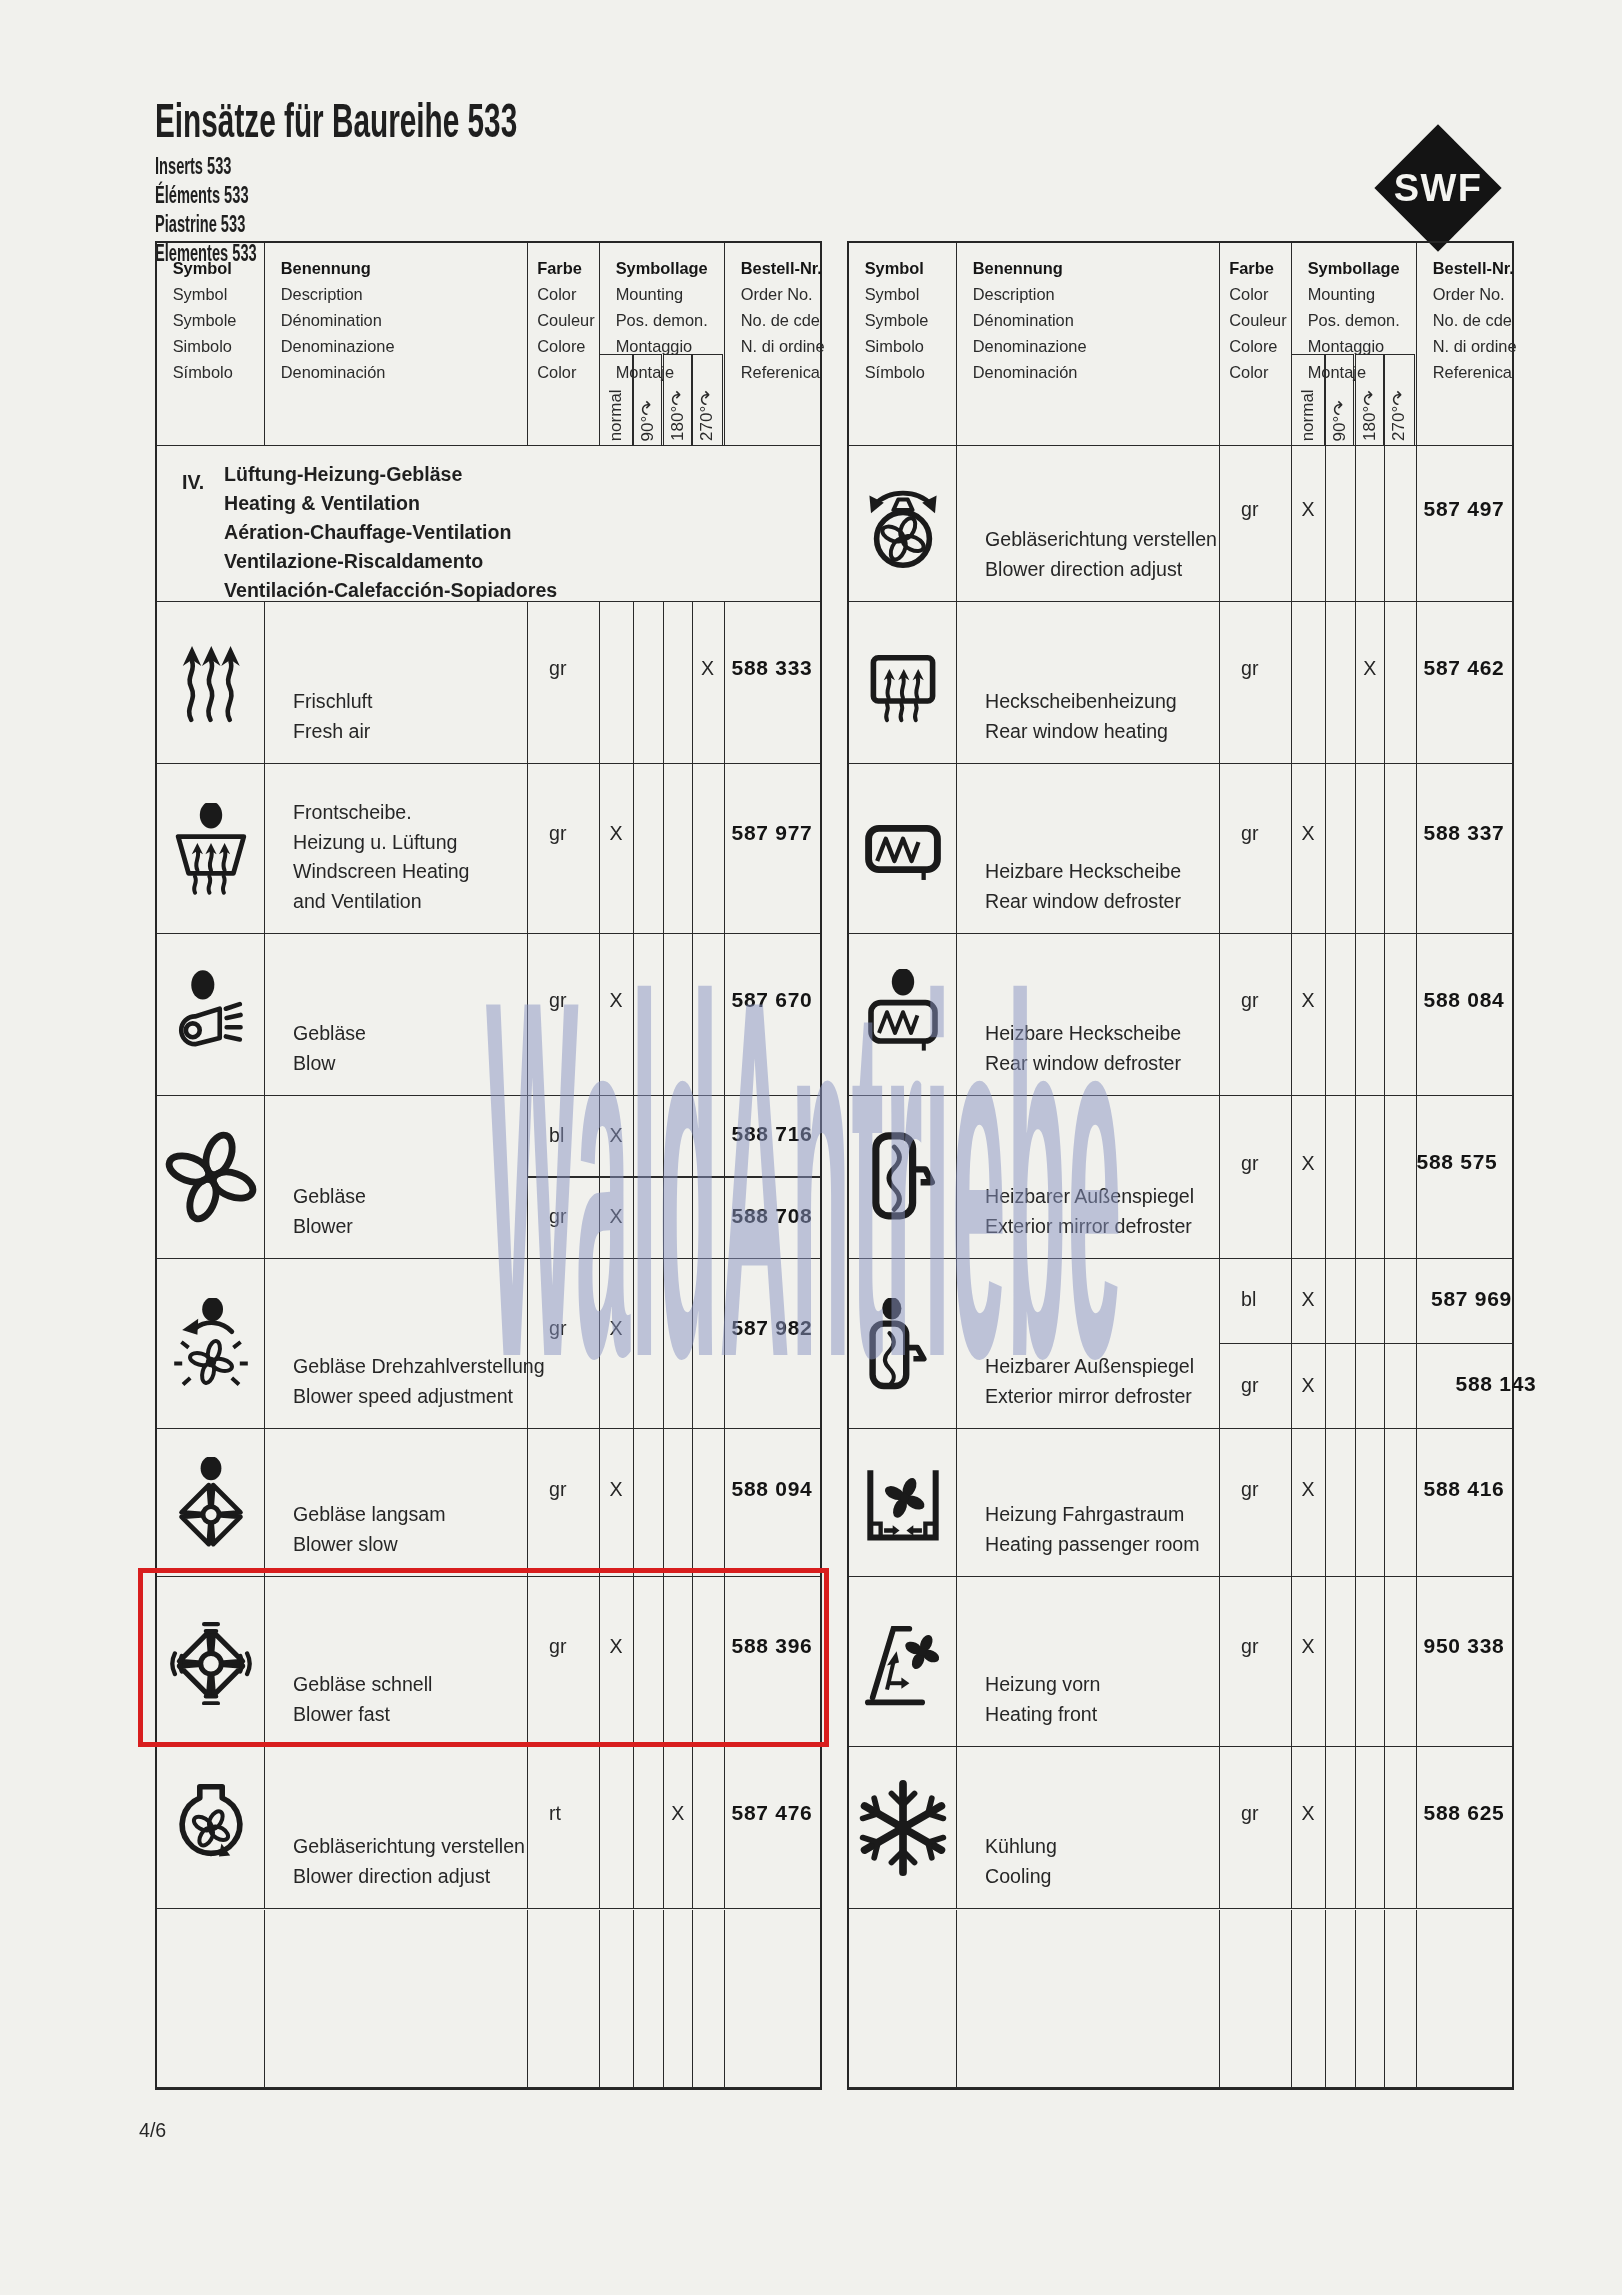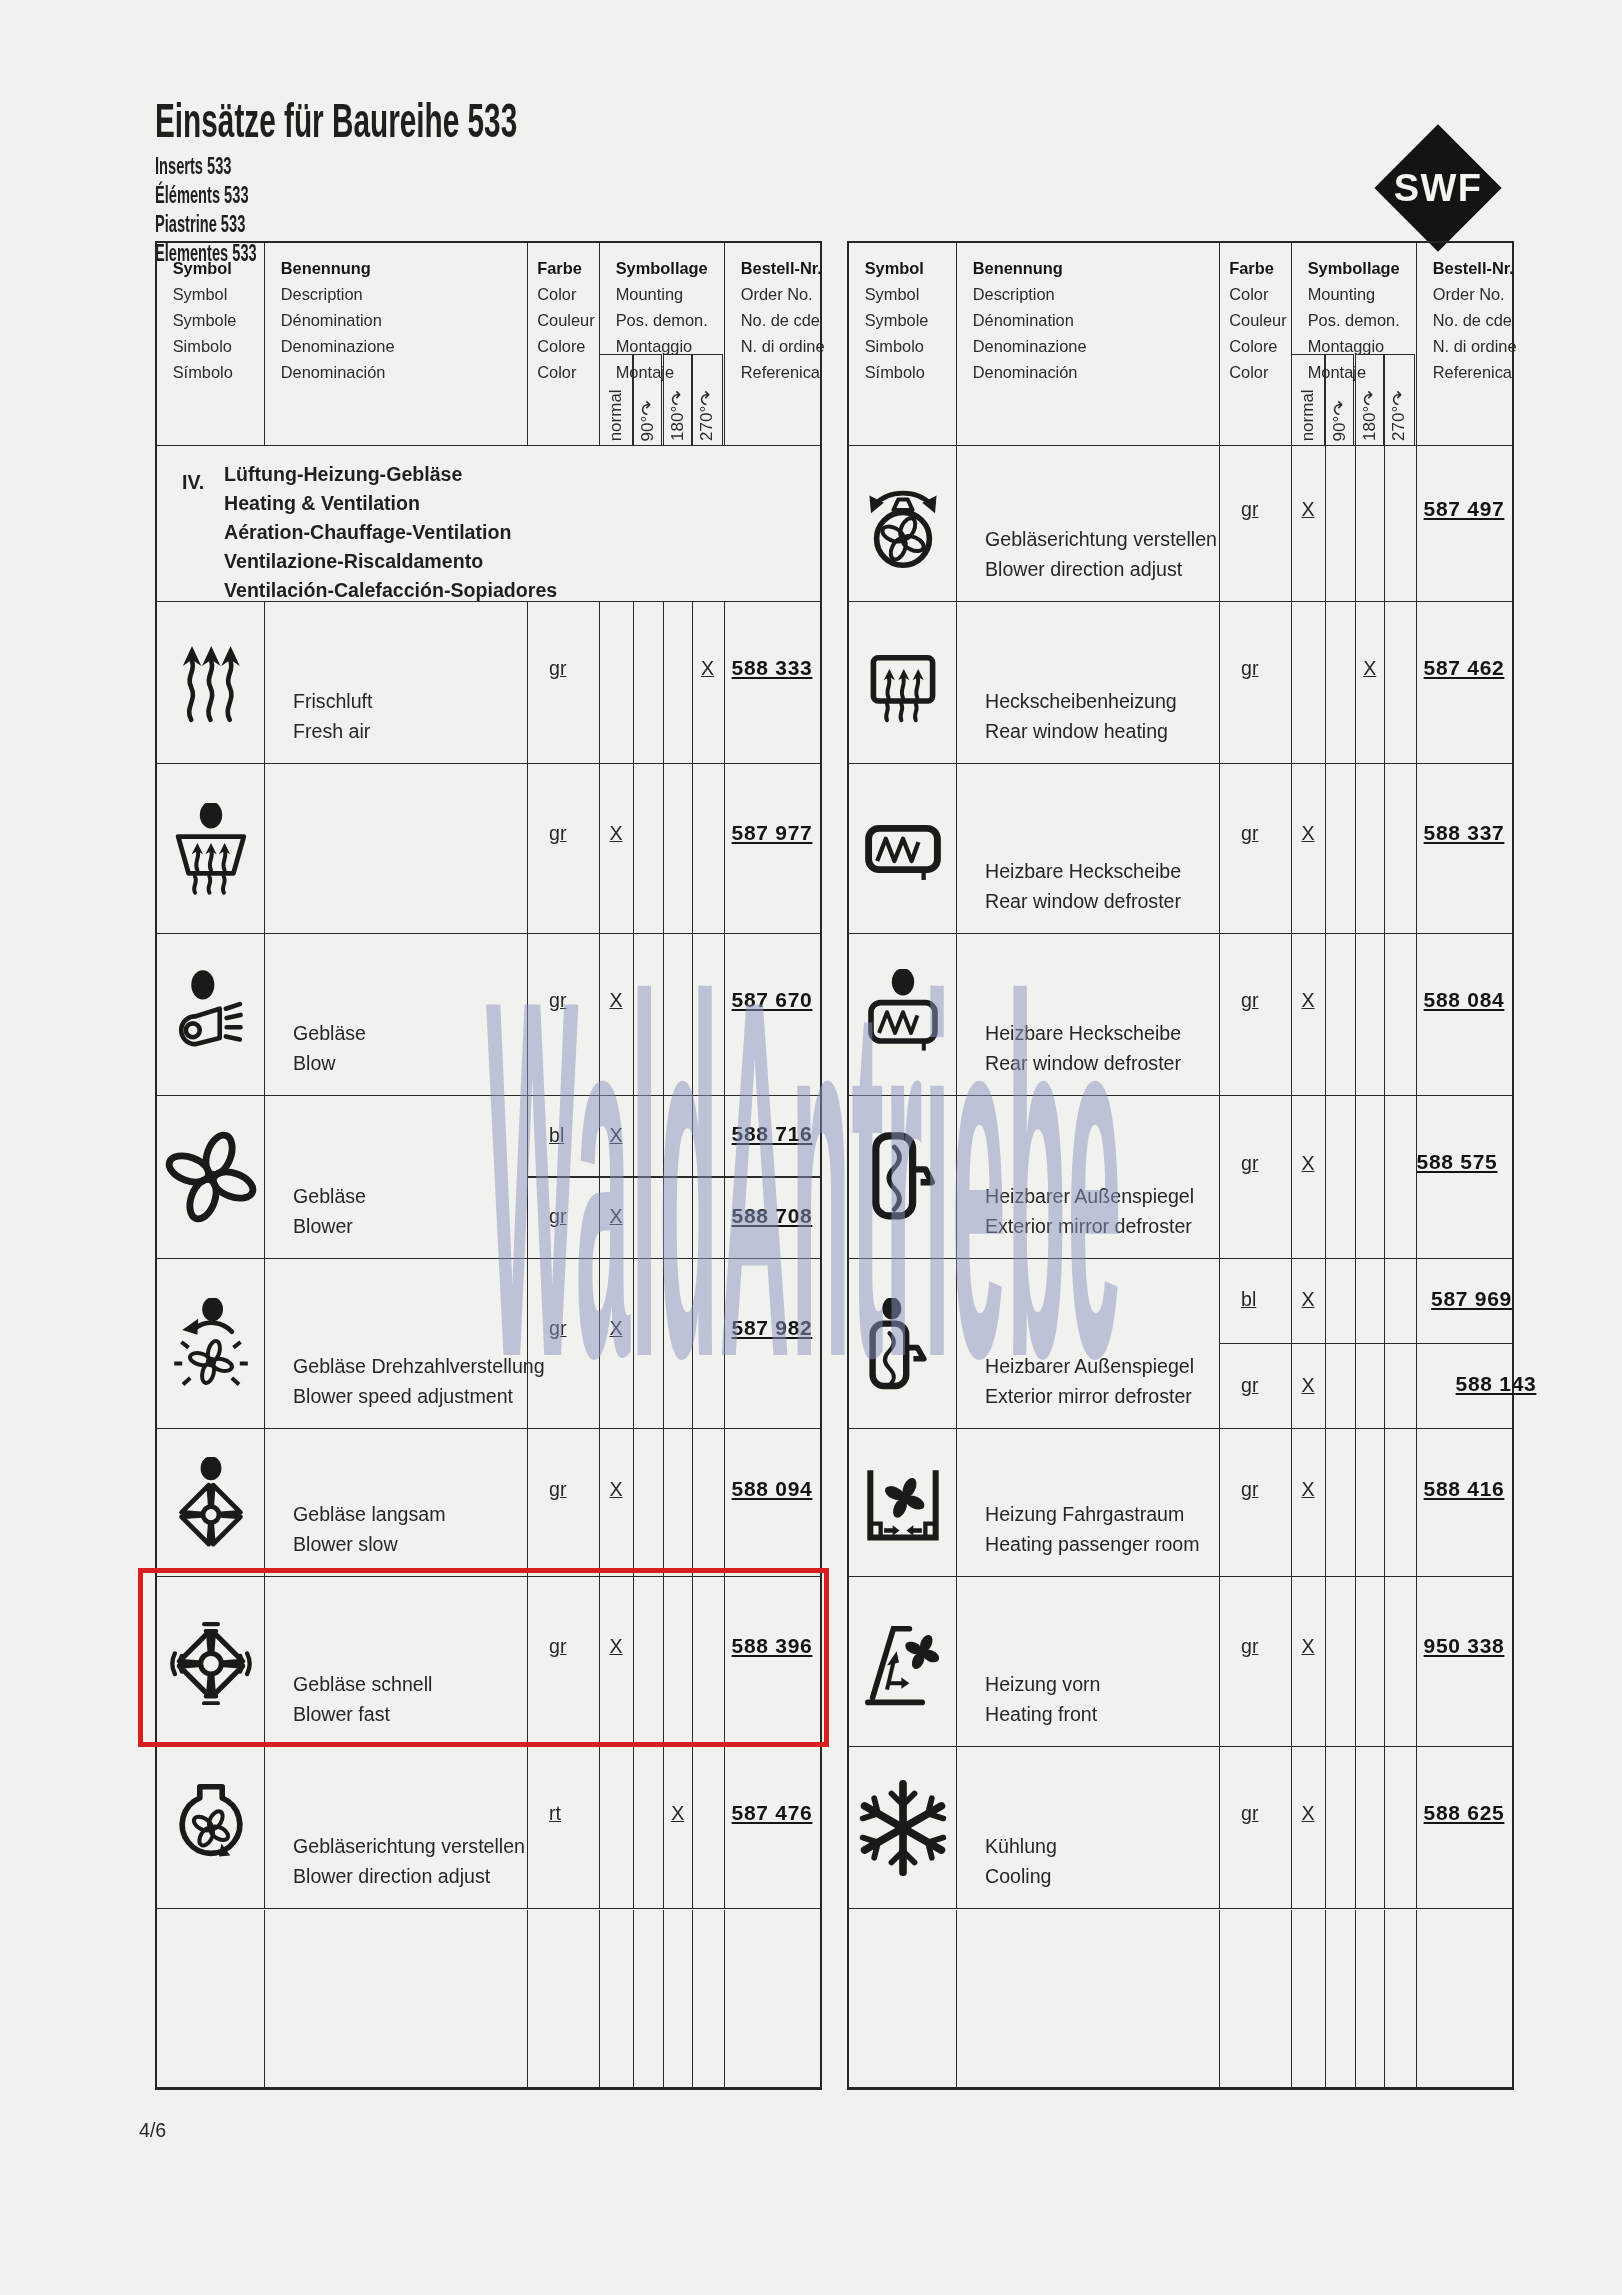--- a/index.html
+++ b/index.html
@@ -22,21 +22,21 @@
   .hline{font-size:16.4px;line-height:26px;white-space:nowrap;color:#2b2b2b;}
   .b{font-weight:bold;color:#151515;}
   .rotbox{position:absolute;box-sizing:border-box;border:1.3px solid #2a2a2a;border-bottom:none;
           display:flex;align-items:flex-end;justify-content:center;background:transparent;}
   .rot{writing-mode:vertical-rl;transform:rotate(180deg);font-size:17px;line-height:1.0;padding:5.2px 0;white-space:nowrap;color:#2b2b2b;}
   .rot .arrow{font-size:18.3px;}
   .vl{position:absolute;top:0;height:100%;width:1.3px;background:#2a2a2a;}
   .sym{position:absolute;left:1.3px;top:0;width:105px;height:100%;display:flex;align-items:center;justify-content:center;}
   .desc{position:absolute;left:136px;bottom:17px;}
   .dline{font-size:19.6px;line-height:29.4px;color:#262626;white-space:nowrap;}
-  .val{position:absolute;font-size:19.6px;color:#262626;text-decoration:underline;}
+  .val{position:absolute;font-size:19.6px;color:#262626;}
   .xm{text-align:center;}
   .ord{font-weight:bold;font-size:21px;color:#141414;text-align:center;letter-spacing:0.7px;white-space:nowrap;}
   .hl{position:absolute;left:370px;width:293px;top:calc(50% - 0.7px);height:1.3px;background:#2a2a2a;}
   .sec{position:absolute;left:67px;top:14.4px;}
   .secnum{position:absolute;left:-42px;top:0;font-weight:bold;font-size:19.6px;line-height:29px;margin-top:8px;}
   .secline{font-weight:bold;font-size:19.6px;line-height:29px;white-space:nowrap;}
   
   .highlight{position:absolute;left:138px;top:1568px;width:691px;height:179px;border:5.9px solid #d81e1e;box-sizing:border-box;z-index:6;}
   .watermark{position:absolute;left:486px;top:887px;font-size:98px;font-weight:bold;color:#8a95c2;opacity:0.5;
              transform:scale(1.0,5.2);transform-origin:top left;letter-spacing:0.7px;white-space:nowrap;z-index:5;pointer-events:none;}
@@ -169,20 +169,26 @@
               <path d="M48,112 C44,104 52,100 48,92"></path>
               <path d="M66,112 C62,104 70,100 66,92"></path>
             </g>
             <g fill="#1a1a1a">
               <path d="M33,50 L26,64 L33,60 L40,64 Z"></path>
               <path d="M50,50 L43,64 L50,60 L57,64 Z"></path>
               <path d="M67,50 L60,64 L67,60 L74,64 Z"></path>
             </g>
           </svg>
         </div>
+        <div class="desc">
+          <div class="dline">Frontscheibe.</div>
+          <div class="dline">Heizung u. Lüftung</div>
+          <div class="dline">Windscreen Heating</div>
+          <div class="dline">and Ventilation</div>
+        </div>
         <div class="val" style="left: 392px; top: 58px;">gr</div>
         <div class="val xm" style="left: 442px; width: 34px; top: 58px;">X</div>
         <div class="val ord" style="left: 567px; width: 96px; top: 57px;">587 977</div>
       </div>
       <div class="row" style="top: 691px; height: 162px;">
         <div class="vl" style="left: 107px;"></div>
         <div class="vl" style="left: 370px;"></div>
         <div class="vl" style="left: 442px;"></div>
         <div class="vl" style="left: 476px;"></div>
         <div class="vl" style="left: 506px;"></div>

